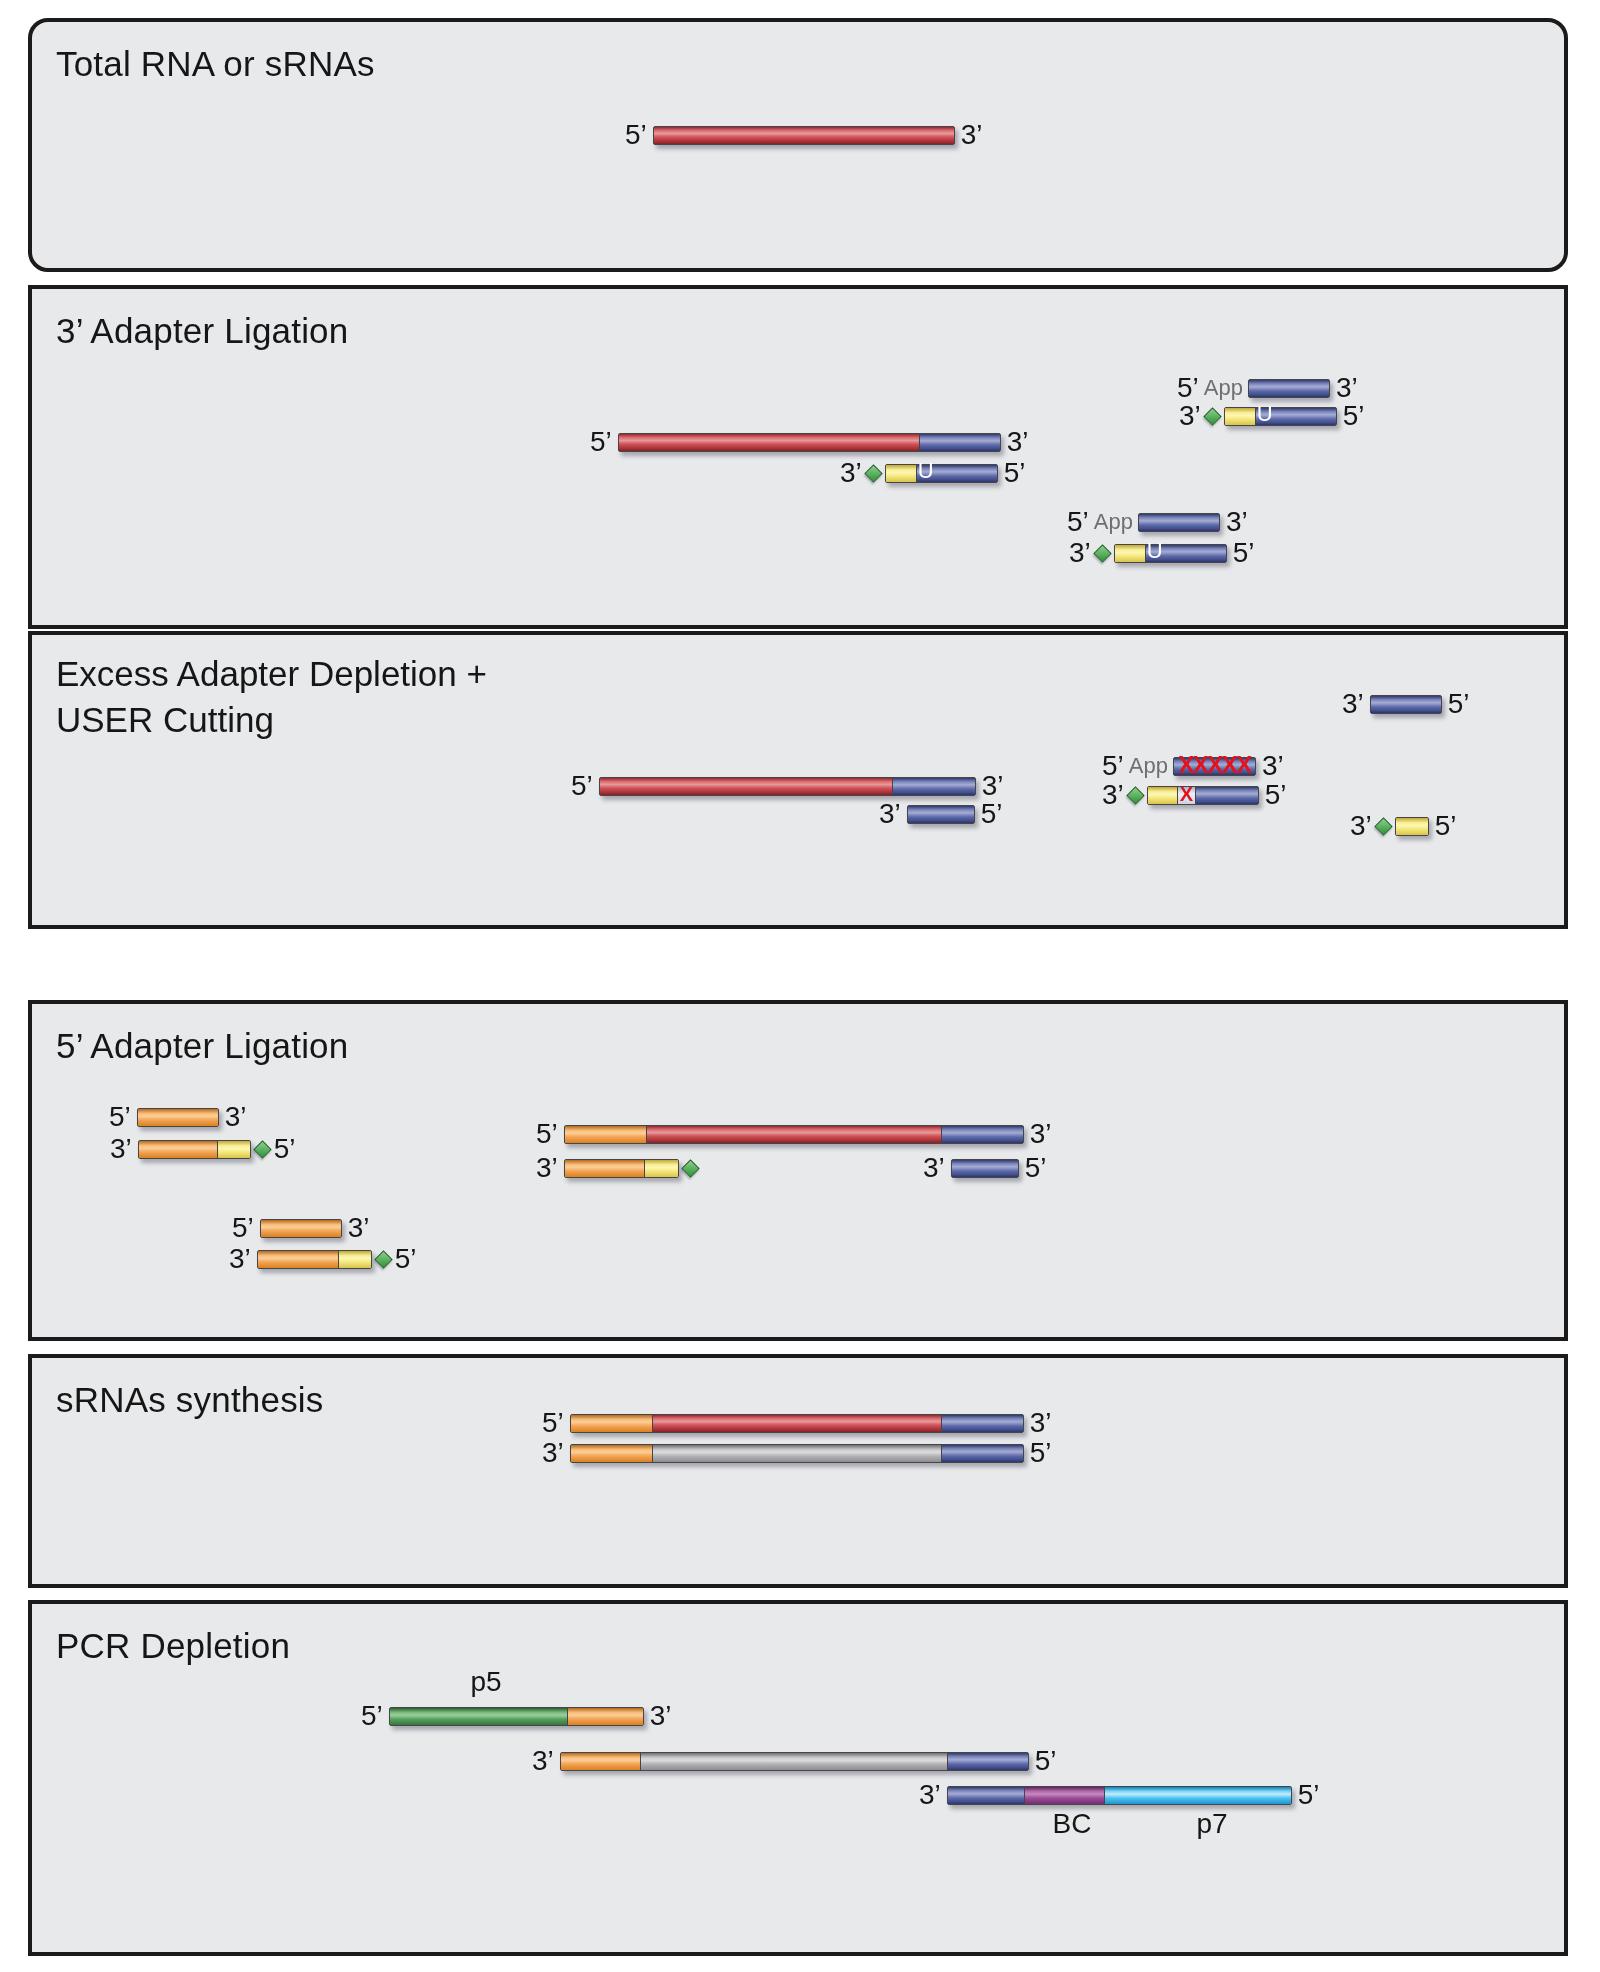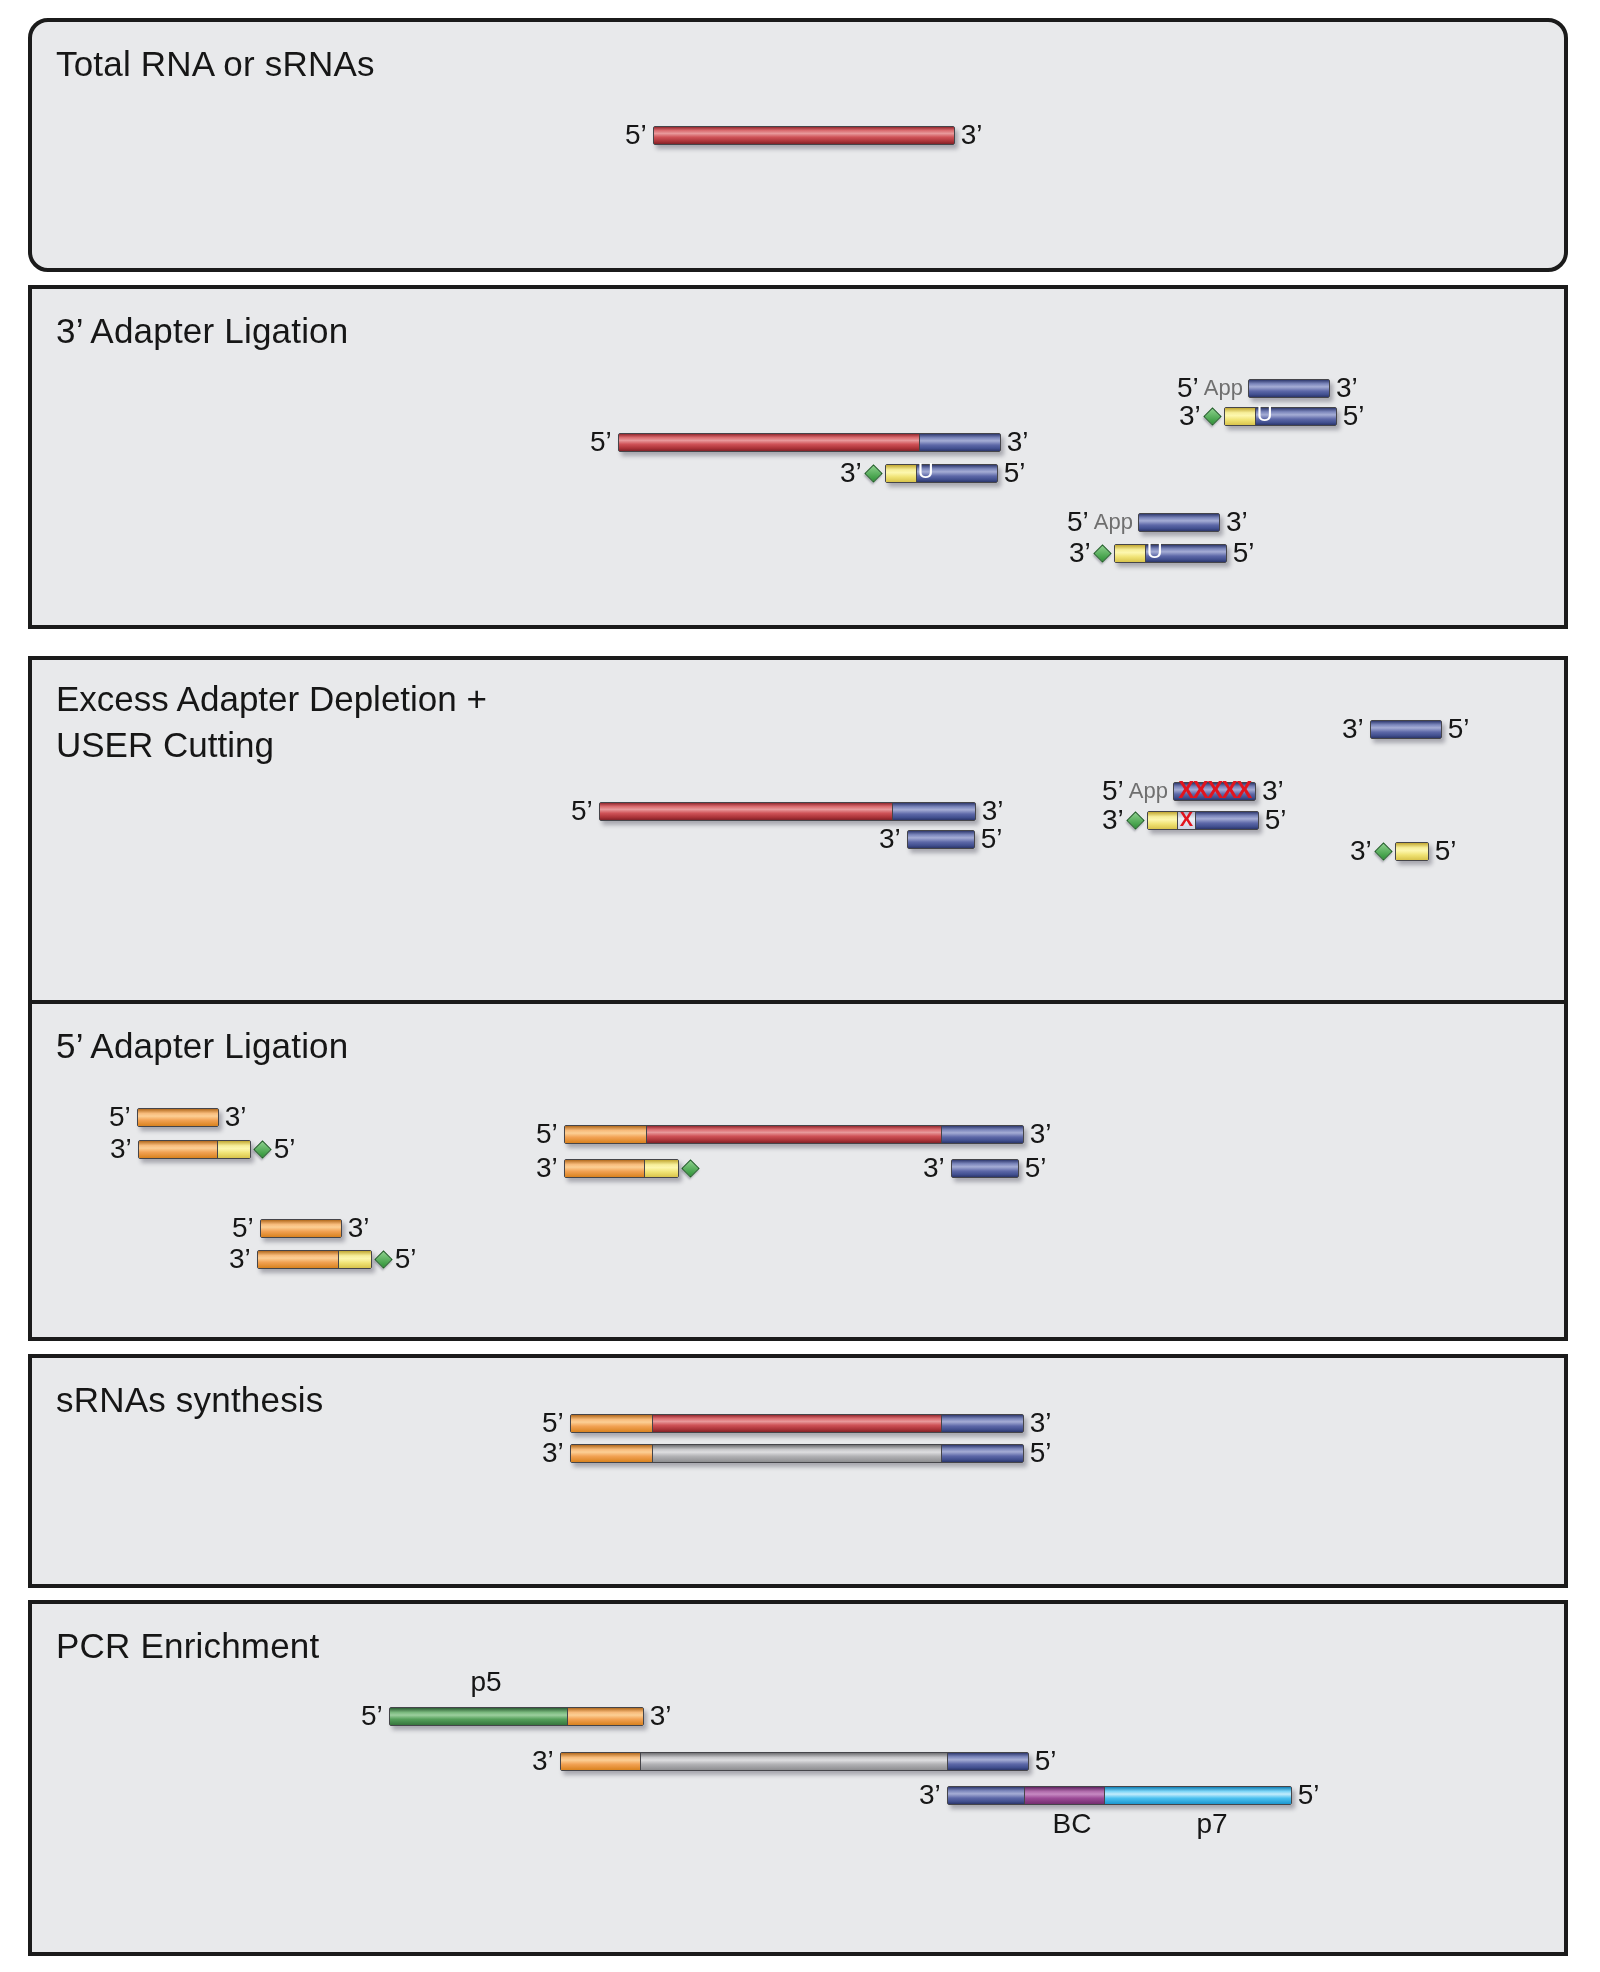--- a/index.html
+++ b/index.html
@@ -104,21 +104,21 @@
       <span class="dm"></span>
       <div class="bar">
         <div class="seg s-yellow" style="width:30px"></div>
         <div class="seg s-blue" style="width:80px"></div>
         <span class="u" style="left:32px">U</span>
       </div>
       <span class="pl">5’</span>
     </div>
   </div>
 
-  <div class="panel" style="top:656px;height:366px;">
+  <div class="panel" style="top:631px;height:298px;">
     <div class="titlebox">
       <div class="ptitle-line">Excess Adapter Depletion +</div>
       <div class="ptitle-line">USER Cutting</div>
     </div>
 
     <div class="strand" style="left:1310px;top:52px;">
       <span class="pl">3’</span>
       <div class="bar">
         <div class="seg s-blue" style="width:70px"></div>
       </div>
@@ -254,21 +254,21 @@
       <div class="bar">
         <div class="seg s-orange" style="width:81px"></div>
         <div class="seg s-gray" style="width:288px"></div>
         <div class="seg s-blue" style="width:81px"></div>
       </div>
       <span class="pl">5’</span>
     </div>
   </div>
 
   <div class="panel" style="top:1600px;height:356px;">
-    <div class="ptitle">PCR Enrichment</div>
+    <div class="ptitle">PCR Depletion</div>
 
     <span class="lab" style="left:454px;top:62px;text-align:right;">p5</span>
     <div class="strand" style="left:329px;top:95px;">
       <span class="pl">5’</span>
       <div class="bar">
         <div class="seg s-green" style="width:177px"></div>
         <div class="seg s-orange" style="width:75px"></div>
       </div>
       <span class="pl">3’</span>
     </div>

